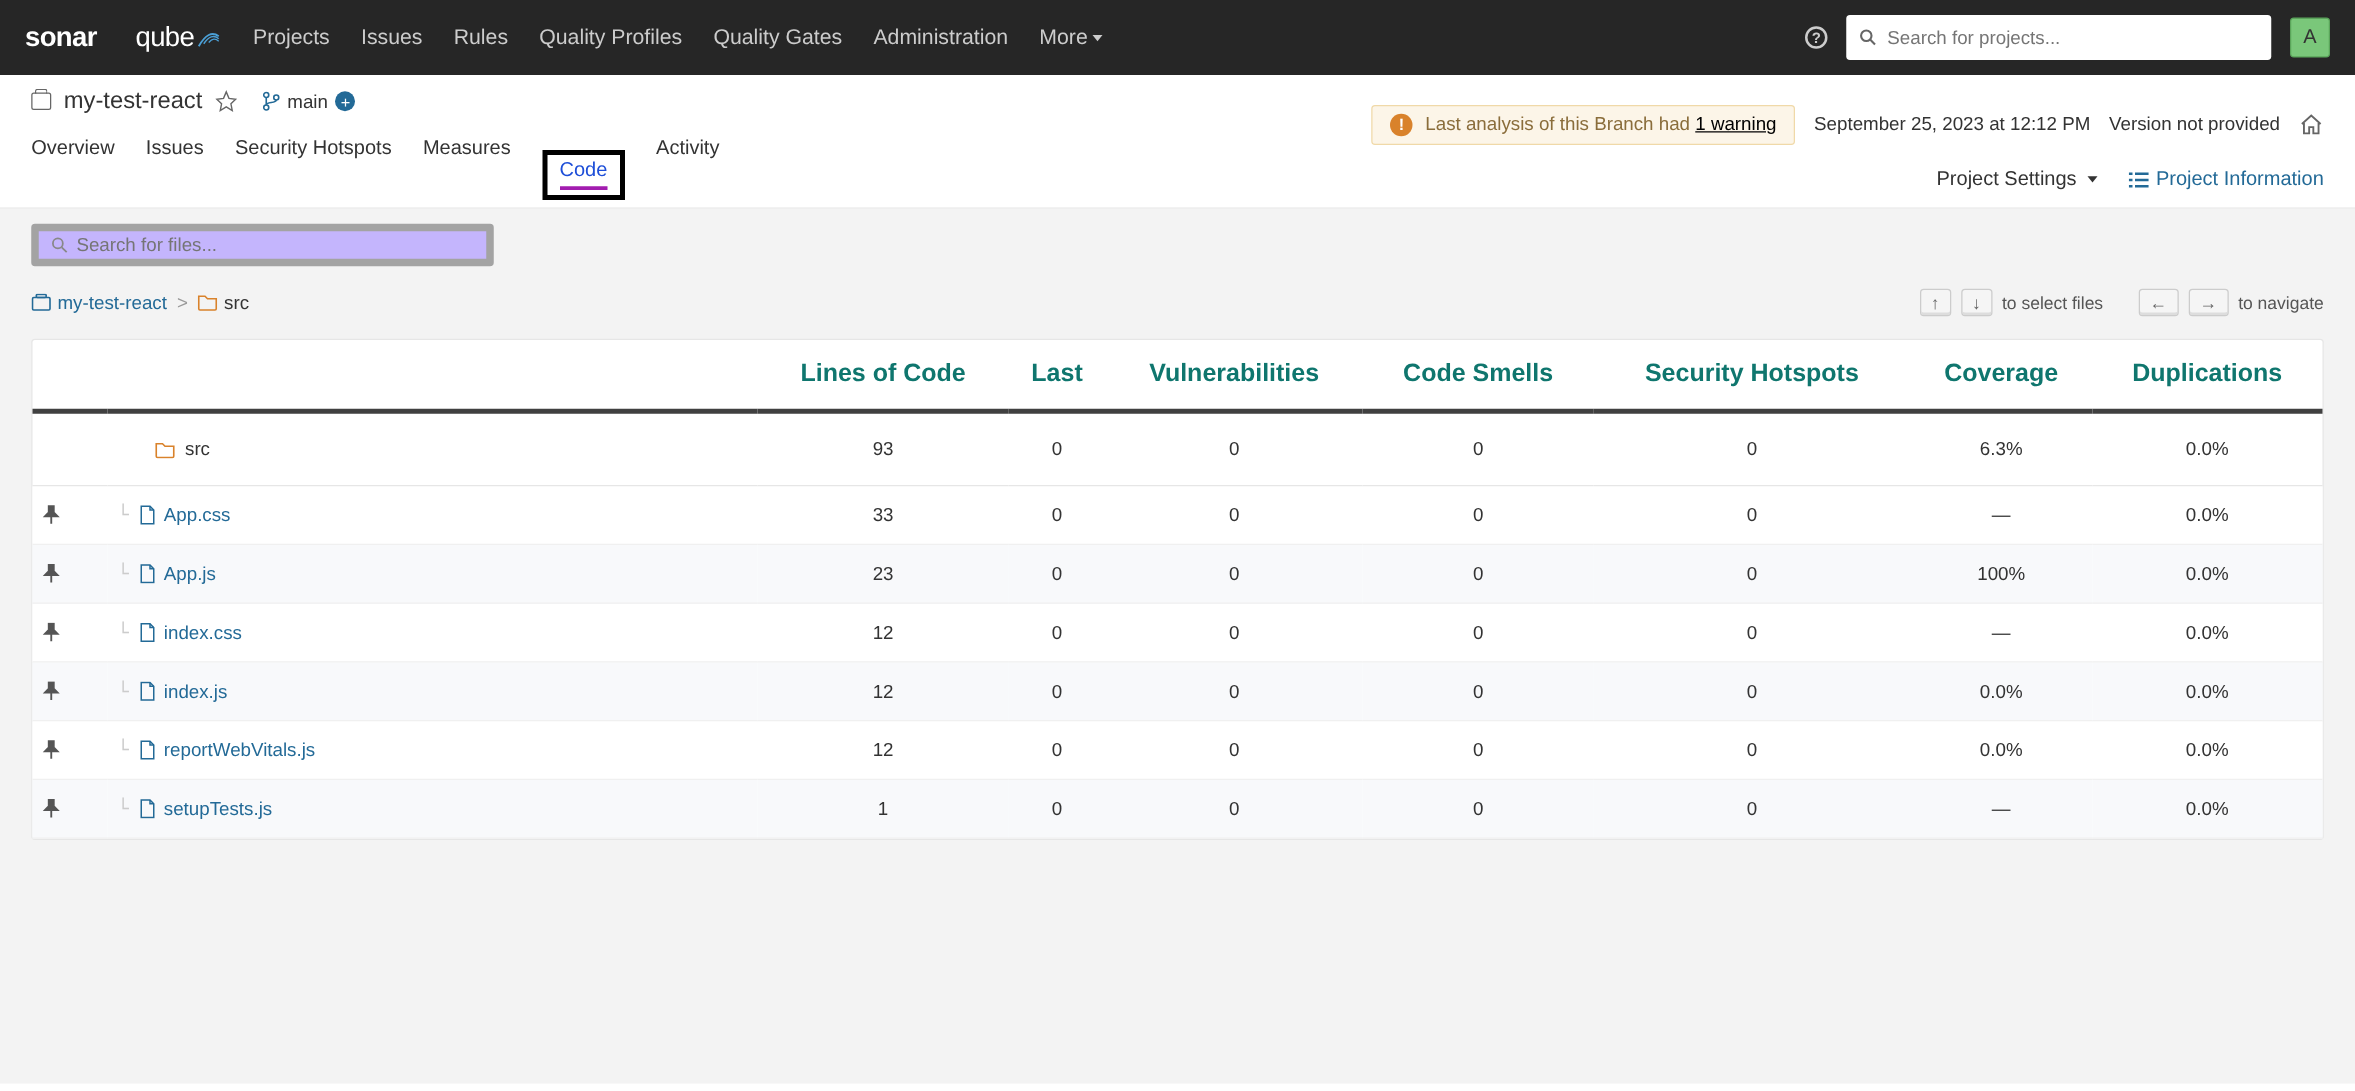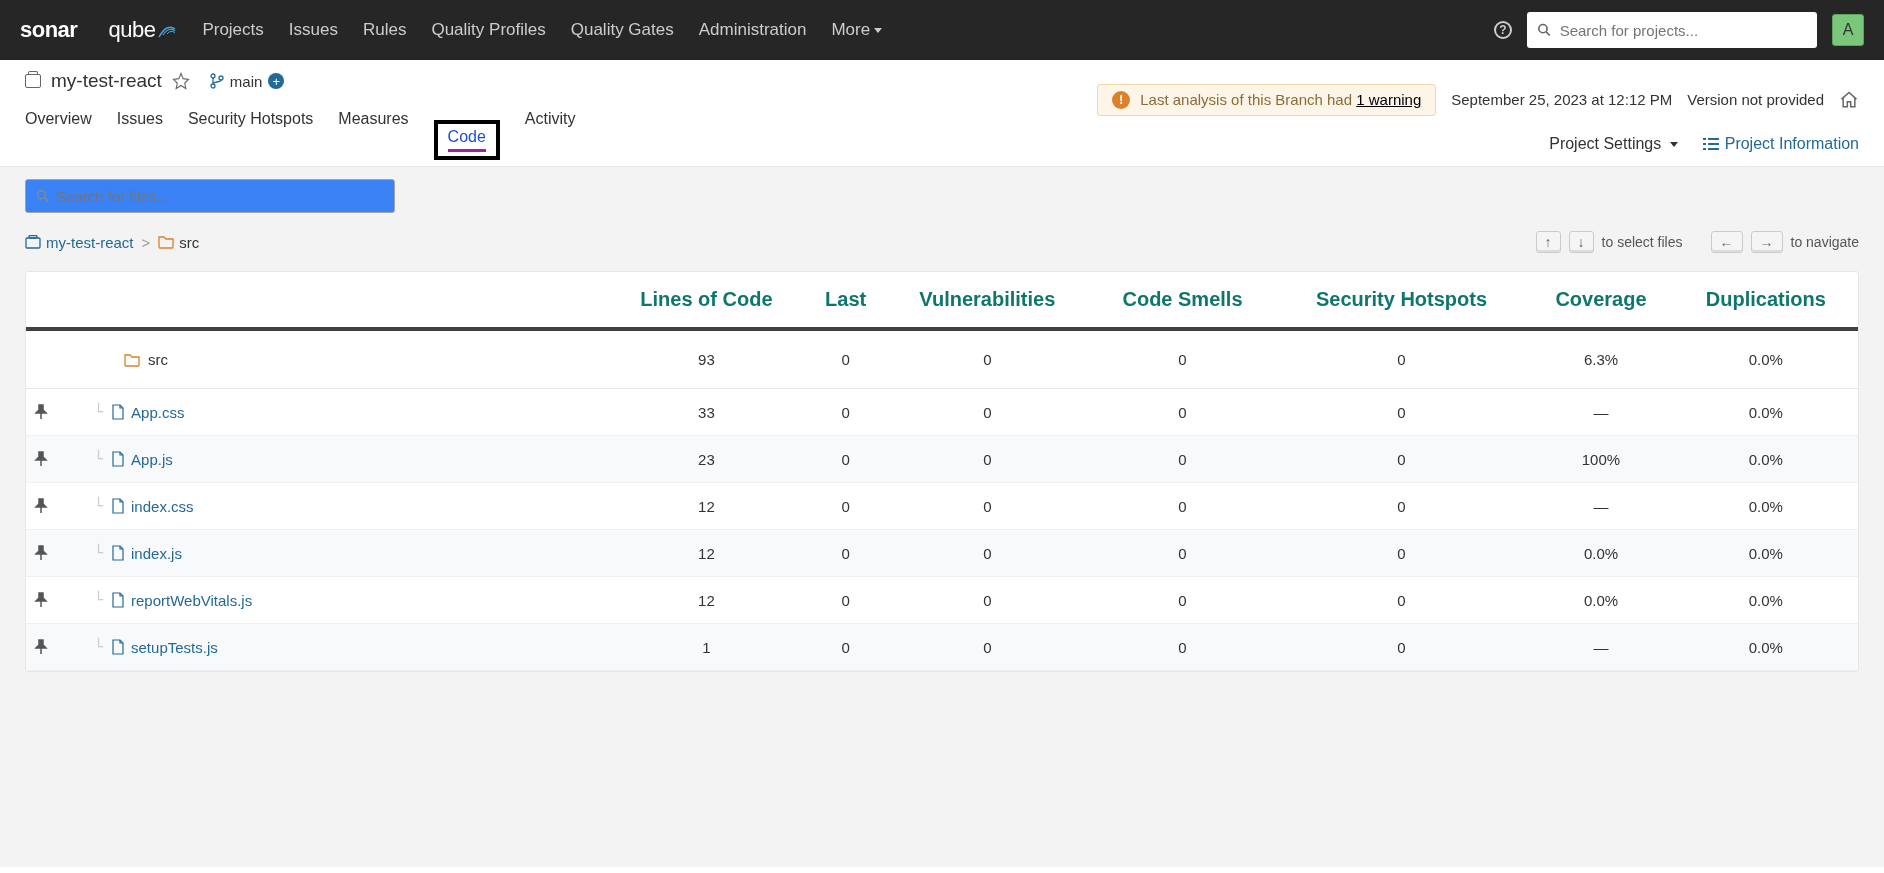--- a/index.html
+++ b/index.html
@@ -9,21 +9,21 @@
 .navbar { background: #262626; height: 60px; display: flex; align-items: center; padding: 0 20px; color: #ccc; }
 .logo { display: flex; align-items: center; margin-right: 25px; }
 .logo-text { font-size: 22px; letter-spacing: -0.5px; color: #fff; }
 .logo-text .bold { font-weight: 600; }
 .logo-text .light { font-weight: 300; margin-left: 31px; }
 .logo-wave { margin-left: 2px; }
 .nav-links { display: flex; gap: 25px; flex: 1; }
 .nav-link { color: #ccc; font-size: 17px; cursor: pointer; }
 .nav-right { display: flex; align-items: center; gap: 15px; }
 .help-icon { width: 18px; height: 18px; border: 2px solid #ccc; border-radius: 50%; display: flex; align-items: center; justify-content: center; font-size: 12px; font-weight: bold; color: #ccc; cursor: pointer; }
-.search-global { background: #fff; border-radius: 3px; height: 36px; width: 290px; display: flex; align-items: center; padding: 16px 10px; }
+.search-global { background: #fff; border-radius: 3px; height: 36px; width: 340px; display: flex; align-items: center; padding: 16px 10px; }
 .search-global input { border: none; outline: none; font-size: 15px; width: 100%; margin-left: 8px; }
 .avatar { width: 32px; height: 32px; background: #7ac77a; border-radius: 3px; display: flex; align-items: center; justify-content: center; font-size: 16px; color: #333; border: 1px solid #5aa55a; cursor: pointer; }
 
 
 .project-header { padding: 10px 25px 0 25px; display: flex; align-items: center; justify-content: space-between; border-bottom: 1px solid #e6e6e6; }
 .project-header-left { display: flex; align-items: center; gap: 10px; }
 .project-icon { width: 16px; height: 14px; border: 1.5px solid #666; border-radius: 2px; position: relative; }
 .project-icon::before { content: ""; position: absolute; top: -4px; left: 2px; right: 2px; height: 3px; border: 1.5px solid #666; border-bottom: none; border-radius: 2px 2px 0 0; }
 .project-title { font-size: 19px; color: #333; }
 .star-icon { cursor: pointer; }
@@ -38,21 +38,21 @@
 .project-tabs { display: flex; gap: 25px; margin-top: 18px; }
 .project-tab { font-size: 16px; color: #333; padding-bottom: 12px; cursor: pointer; }
 .project-tab.active { border-bottom: 3px solid #a21caf; color: #1d4ed8; }
 .highlighted-tab-box { border: 4px solid #000; padding: 4px 10px; margin-top: 10px; margin-bottom: 6px; }
 .project-tabs-right { display: flex; align-items: center; gap: 25px; margin-top: 5px; }
 .settings-dropdown { font-size: 16px; cursor: pointer; }
 .project-info-link { color: #236a97; font-size: 16px; cursor: pointer; display: flex; align-items: center; gap: 6px; }
 
 
 .content { background: #f3f3f3; padding: 12px 25px 30px 25px; min-height: 700px; }
-.file-search { background: #3b82f6; border: 1px solid #a3a3a3; border-radius: 3px; height: 34px; width: 370px; display: flex; align-items: center; padding: 0 10px; }
+.file-search { background: #c4b5fd; border: 6px solid #a3a3a3; border-radius: 3px; height: 34px; width: 370px; display: flex; align-items: center; padding: 0 10px; }
 .file-search input { border: none; outline: none; font-size: 15px; width: 100%; margin-left: 6px; background: transparent; }
 
 .breadcrumb-row { display: flex; align-items: center; justify-content: space-between; margin-top: 18px; }
 .breadcrumb { display: flex; align-items: center; gap: 8px; font-size: 15px; }
 .breadcrumb-link { color: #236a97; cursor: pointer; display: flex; align-items: center; gap: 5px; }
 .breadcrumb-sep { color: #999; }
 .breadcrumb-current { color: #333; display: flex; align-items: center; gap: 5px; }
 .folder-icon-svg { flex-shrink: 0; }
 
 .kbd-hints { display: flex; align-items: center; gap: 8px; font-size: 14px; color: #555; }

